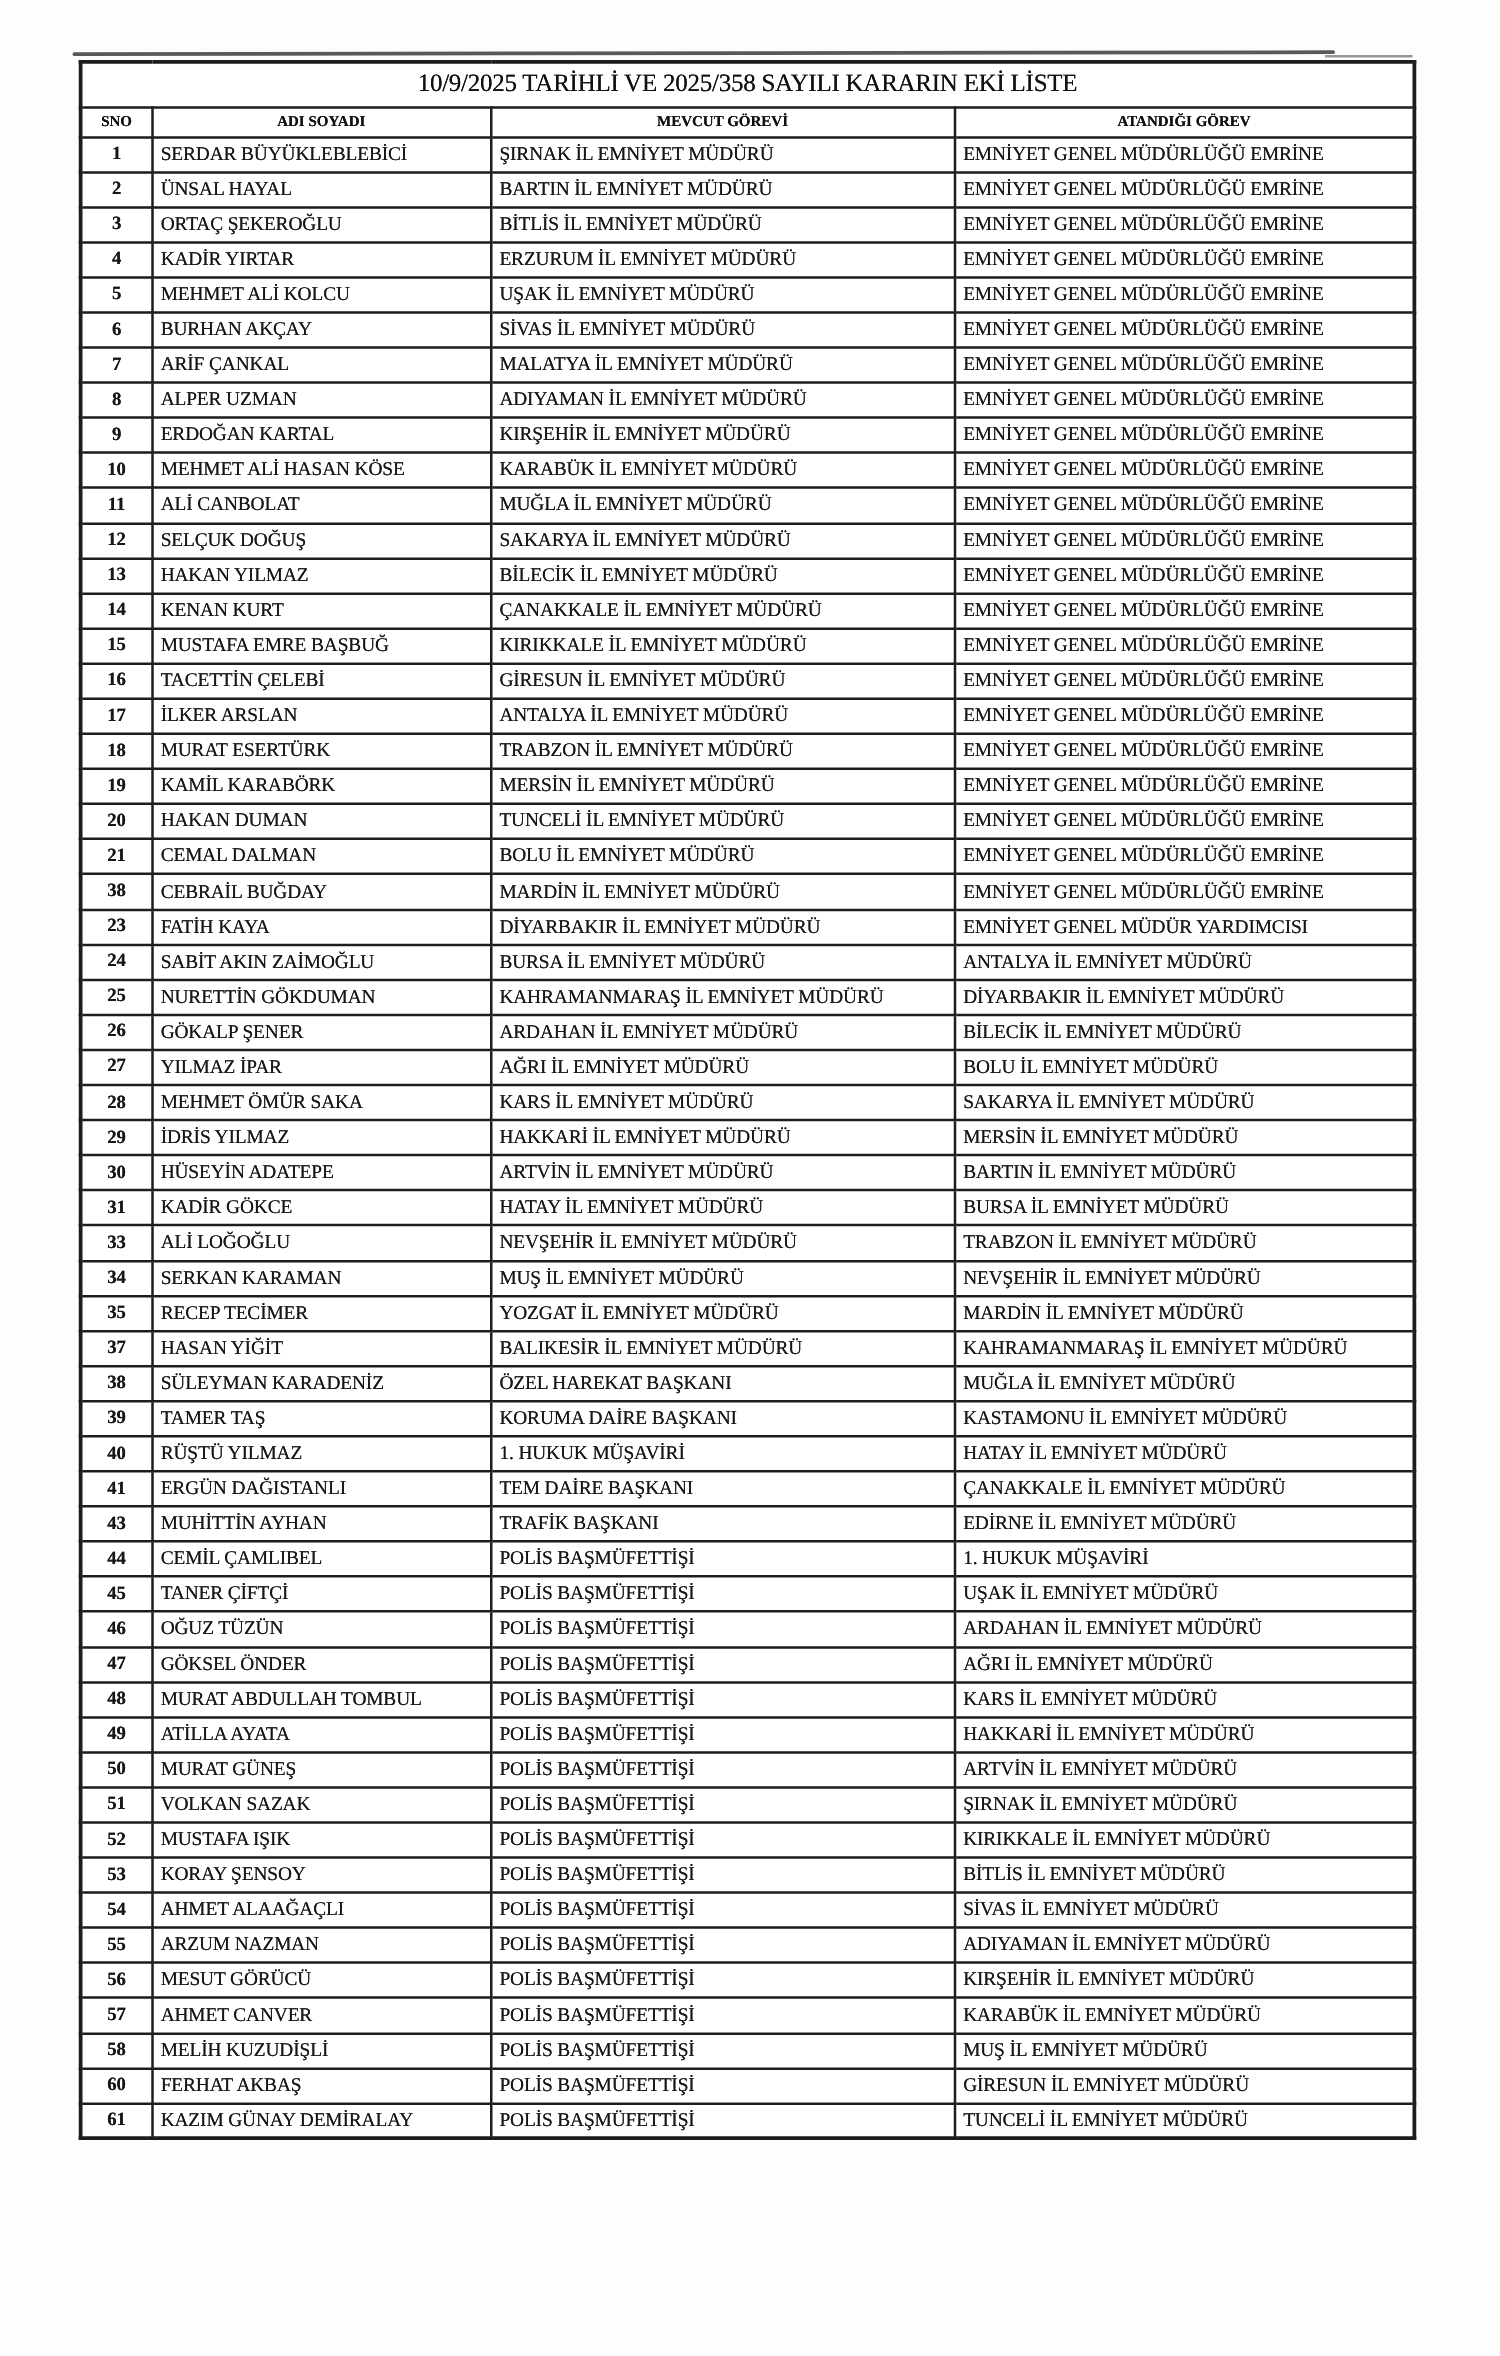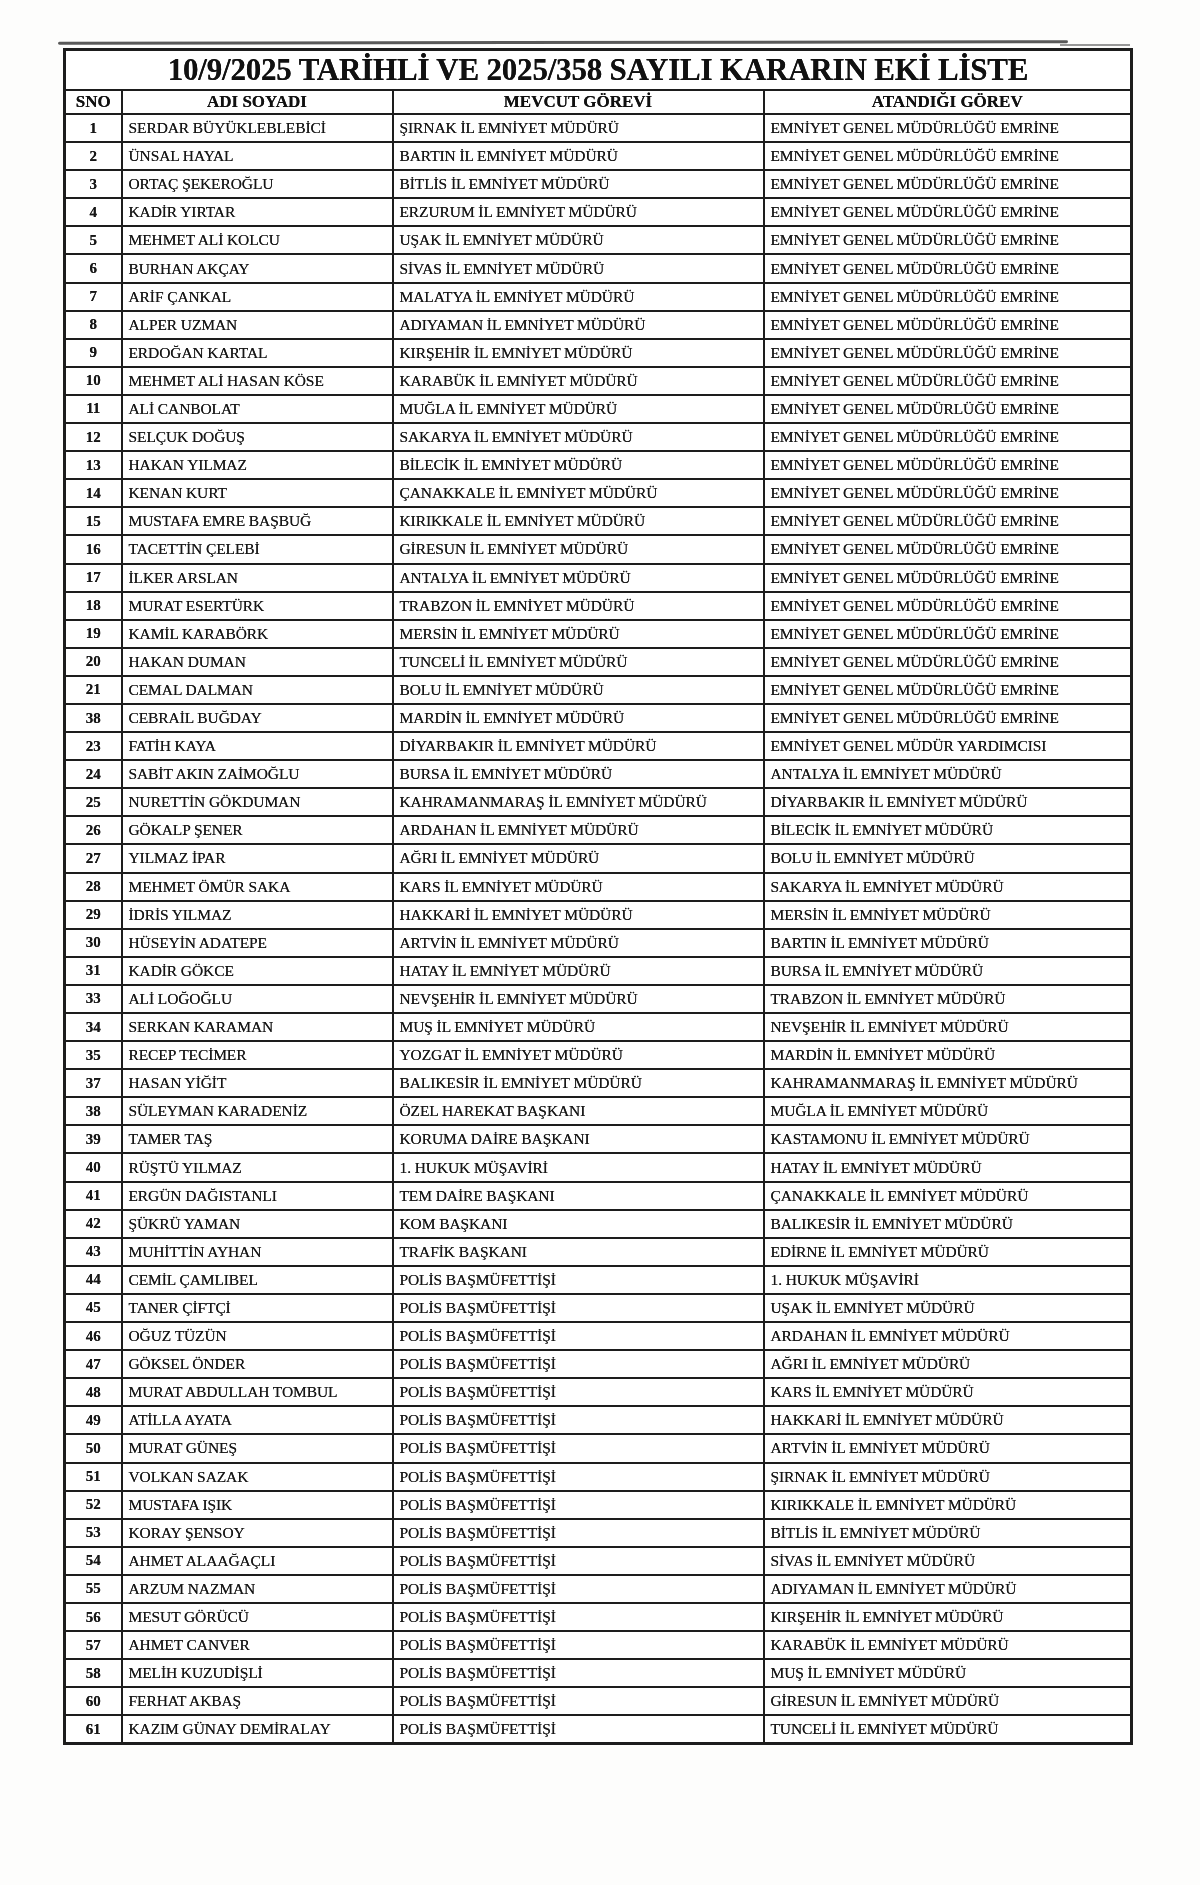--- a/index.html
+++ b/index.html
@@ -53,33 +53,33 @@
   }
   td, th {
     box-sizing: border-box;
     overflow: hidden;
     white-space: nowrap;
   }
   .title-row td {
     height: 36px;
     text-align: center;
     vertical-align: middle;
-    font-weight: bold;
-    font-size: 31px;
+    font-weight: normal;
+    font-size: 20px;
     letter-spacing: -0.2px;
     color: #111;
     text-shadow: 0 0 0.5px #222;
     border-bottom-width: 3px;
   }
   .header-row th {
     height: 24px;
     text-align: center;
     vertical-align: middle;
     font-weight: bold;
-    font-size: 17px;
+    font-size: 12px;
     color: #111;
     text-shadow: 0 0 0.4px #222;
     border-bottom-width: 3px;
   }
   .data-row td {
     height: 28.1px;
     font-size: 15.5px;
     vertical-align: middle;
     text-shadow: 0 0 0.4px #333;
     letter-spacing: -0.1px;
@@ -350,26 +350,20 @@
         <td class="cell-current">1. HUKUK MÜŞAVİRİ</td>
         <td class="cell-assigned">HATAY İL EMNİYET MÜDÜRÜ</td>
       </tr>
       <tr class="data-row">
         <td class="cell-sno">41</td>
         <td class="cell-name">ERGÜN DAĞISTANLI</td>
         <td class="cell-current">TEM DAİRE BAŞKANI</td>
         <td class="cell-assigned">ÇANAKKALE İL EMNİYET MÜDÜRÜ</td>
       </tr>
       <tr class="data-row">
-        <td class="cell-sno">42</td>
-        <td class="cell-name">ŞÜKRÜ YAMAN</td>
-        <td class="cell-current">KOM BAŞKANI</td>
-        <td class="cell-assigned">BALIKESİR İL EMNİYET MÜDÜRÜ</td>
-      </tr>
-      <tr class="data-row">
         <td class="cell-sno">43</td>
         <td class="cell-name">MUHİTTİN AYHAN</td>
         <td class="cell-current">TRAFİK BAŞKANI</td>
         <td class="cell-assigned">EDİRNE İL EMNİYET MÜDÜRÜ</td>
       </tr>
       <tr class="data-row">
         <td class="cell-sno">44</td>
         <td class="cell-name">CEMİL ÇAMLIBEL</td>
         <td class="cell-current">POLİS BAŞMÜFETTİŞİ</td>
         <td class="cell-assigned">1. HUKUK MÜŞAVİRİ</td>

